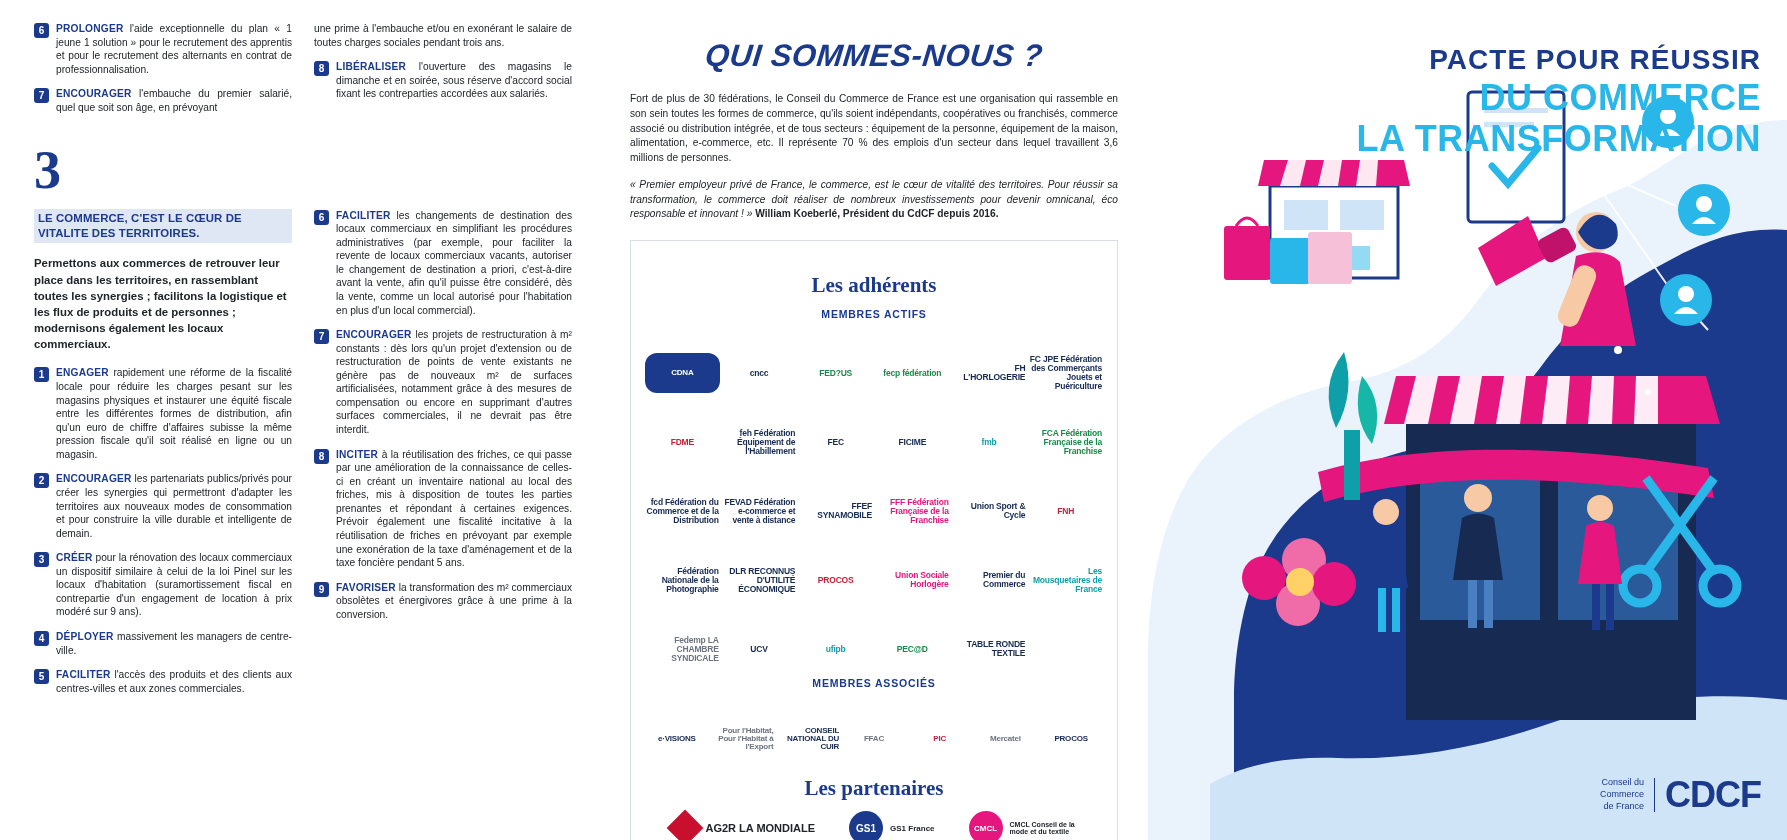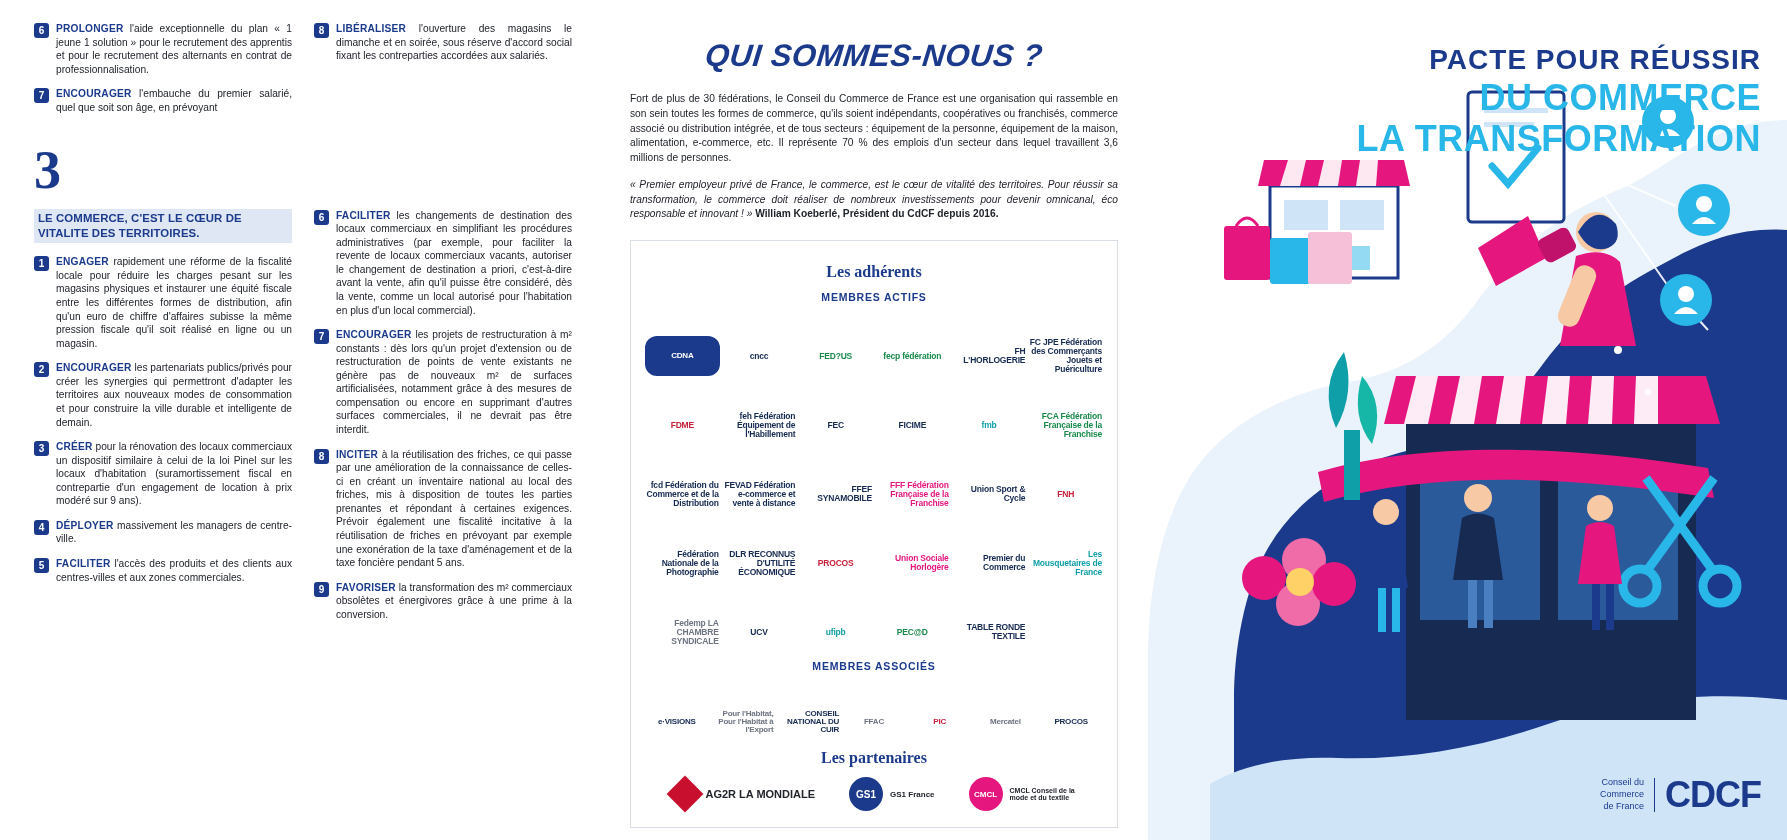--- a/index.html
+++ b/index.html
@@ -84,21 +84,21 @@
   }
   .cquote b { font-style: normal; }
 
   .members {
     margin-top: 18px; border: 1px solid #d8dde6; background: #fff;
     padding: 12px 14px 16px 14px;
   }
   .mtitle {
     text-align: center; color: #1b3a8c; font-weight: bold;
     font-family: "Liberation Serif", serif;
-    font-size: 16px; margin: 10px 0 10px 0;
+    font-size: 21px; margin: 20px 0 10px 0;
   }
   .msub {
     text-align: center; color: #1b3a8c; font-weight: bold;
     font-size: 10.5px; letter-spacing: .8px; margin: 8px 0 8px 0;
   }
   .logogrid { display: grid; grid-template-columns: repeat(5, 1fr); gap: 4px 2px; }
   .logogrid.six { grid-template-columns: repeat(6, 1fr); }
   .logo {
     height: 40px; display: flex; align-items: center; justify-content: center;
     font-size: 8.5px; font-weight: bold; color: #1b3a8c; text-align: right;
@@ -180,33 +180,37 @@
           <div class="num">6</div>
           <div class="itxt"><b>PROLONGER</b><span> l'aide exceptionnelle du plan « 1 jeune 1 solution » pour le recrutement des apprentis et pour le recrutement des alternants en contrat de professionnalisation.</span></div>
         </div>
         <div class="item">
           <div class="num">7</div>
           <div class="itxt"><b>ENCOURAGER</b><span> l'embauche du premier salarié, quel que soit son âge, en prévoyant</span></div>
         </div>
       </div>
       <div class="col">
         <div class="item">
+          <div class="itxt">une prime à l'embauche et/ou en exonérant le salaire de toutes charges sociales pendant trois ans.</div>
+        </div>
+        <div class="item">
           <div class="num">8</div>
           <div class="itxt"><b>LIBÉRALISER</b><span> l'ouverture des magasins le dimanche et en soirée, sous réserve d'accord social fixant les contreparties accordées aux salariés.</span></div>
         </div>
       </div>
     </div>
 
     <div class="sec3">
       <div class="big">3</div>
     </div>
 
     <div class="cols">
       <div class="col">
         <div class="hl">LE COMMERCE, C'EST LE CŒUR DE VITALITE DES TERRITOIRES.</div>
+        <div class="intro">Permettons aux commerces de retrouver leur place dans les territoires, en rassemblant toutes les synergies ; facilitons la logistique et les flux de produits et de personnes ; modernisons également les locaux commerciaux.</div>
 
         <div class="item">
           <div class="num">1</div>
           <div class="itxt"><b>ENGAGER</b><span> rapidement une réforme de la fiscalité locale pour réduire les charges pesant sur les magasins physiques et instaurer une équité fiscale entre les différentes formes de distribution, afin qu'un euro de chiffre d'affaires subisse la même pression fiscale qu'il soit réalisé en ligne ou un magasin.</span></div>
         </div>
         <div class="item">
           <div class="num">2</div>
           <div class="itxt"><b>ENCOURAGER</b><span> les partenariats publics/privés pour créer les synergies qui permettront d'adapter les territoires aux nouveaux modes de consommation et pour construire la ville durable et intelligente de demain.</span></div>
         </div>
         <div class="item">

